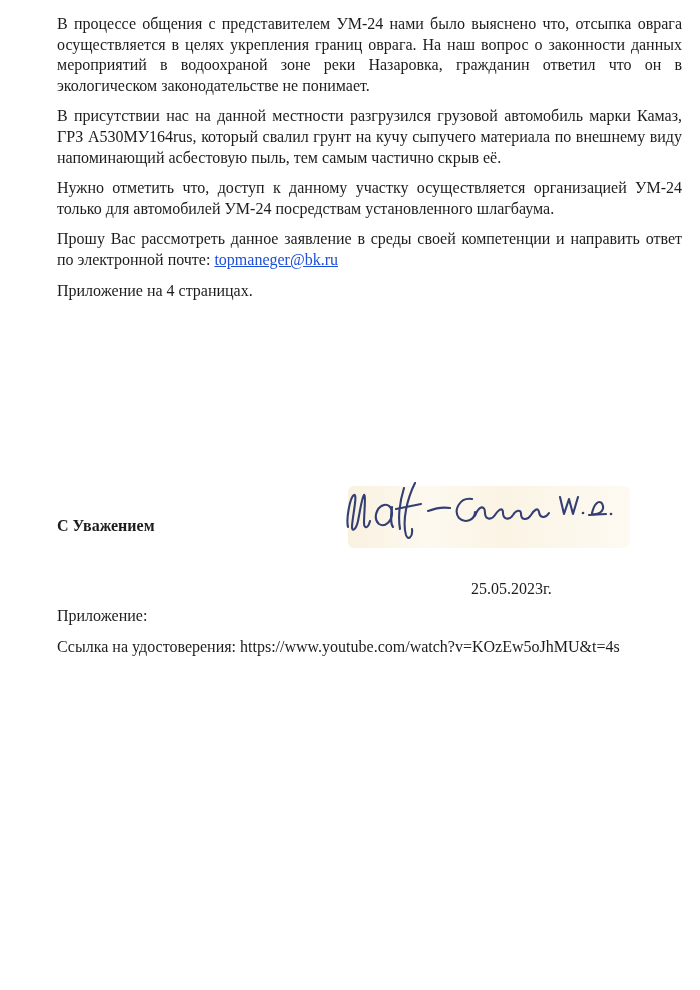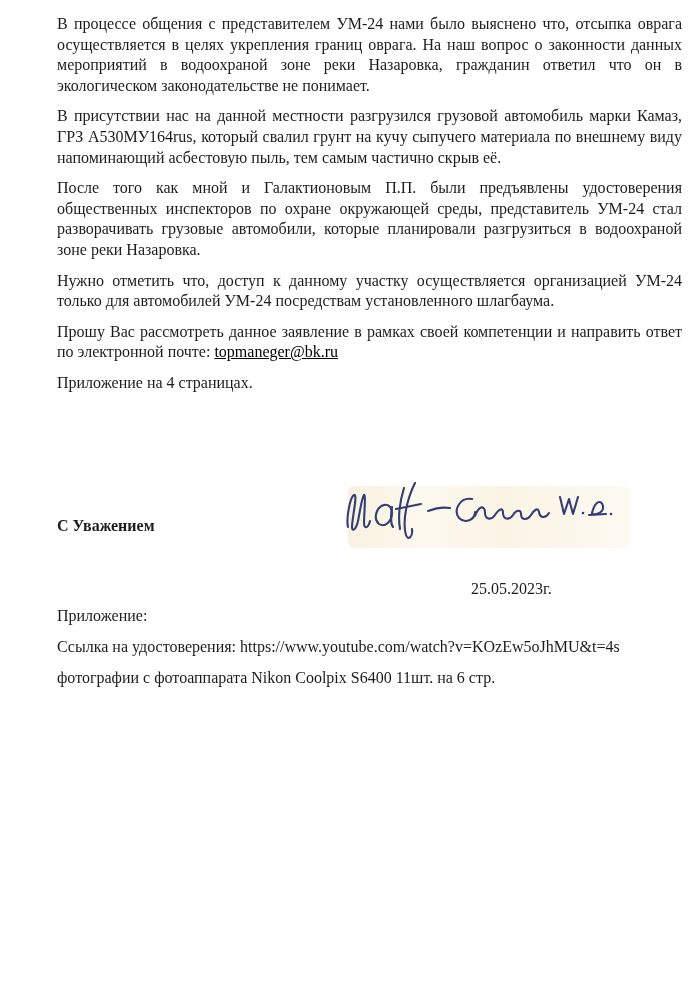--- a/index.html
+++ b/index.html
@@ -26,21 +26,21 @@
   }
   .para {
     font-size: 16px;
     line-height: 20.6px;
     text-align: justify;
     margin-bottom: 10px;
     color: #1c1c1c;
   }
   .para.last-flow { margin-bottom: 8px; }
   .email-link {
-    color: #000000;
+    color: #1d4ed8;
     text-decoration: underline;
     cursor: pointer;
   }
   
   .sig-paper {
     position: absolute;
     left: 348px;
     top: 486px;
     width: 282px;
     height: 62px;
@@ -98,23 +98,22 @@
   }
 </style>
 </head>
 <body>
 
 <div class="page">
 
   <div class="text-column">
     <p class="para">В процессе общения с представителем УМ-24 нами было выяснено что, отсыпка оврага осуществляется в целях укрепления границ оврага. На наш вопрос о законности данных мероприятий в водоохраной зоне реки Назаровка, гражданин ответил что он в экологическом законодательстве не понимает.</p>
     <p class="para">В присутствии нас на данной местности разгрузился грузовой автомобиль марки Камаз, ГРЗ А530МУ164rus, который свалил грунт на кучу сыпучего материала по внешнему виду напоминающий асбестовую пыль, тем самым частично скрыв её.</p>
-    <p class="para">После того как мной и Галактионовым П.П. были предъявлены удостоверения общественных инспекторов по охране окружающей среды, представитель УМ-24 стал разворачивать грузовые автомобили, которые планировали разгрузиться в водоохраной зоне реки Назаровка.</p>
     <p class="para">Нужно отметить что, доступ к данному участку осуществляется организацией УМ-24 только для автомобилей УМ-24 посредствам установленного шлагбаума.</p>
-    <p class="para"><span>Прошу Вас рассмотреть данное заявление в рамках своей компетенции и направить ответ по электронной почте: </span><a class="email-link">topmaneger@bk.ru</a></p>
+    <p class="para"><span>Прошу Вас рассмотреть данное заявление в среды своей компетенции и направить ответ по электронной почте: </span><a class="email-link">topmaneger@bk.ru</a></p>
     <p class="para last-flow">Приложение на 4 страницах.</p>
   </div>
 
   <div class="sig-paper"></div>
 
   <svg class="signature-svg" viewBox="0 0 295 72" xmlns="http://www.w3.org/2000/svg">
     <g fill="none" stroke="#333e73" stroke-width="2.1" stroke-linecap="round" stroke-linejoin="round">
 
       <path d="M8,48 C6,40 10,18 14,16 C18,14 12,40 12,48 C12,53 16,51 18,42 C20,32 22,18 24,16 C26,15 24,36 24,44 C24,50 28,50 30,42"></path>
       <path d="M44,26 C36,28 33,40 39,45 C45,49 52,42 52,34 C52,28 48,25 44,26"></path>
@@ -138,15 +137,14 @@
   </svg>
 
   <div class="regards">С Уважением</div>
 
   <div class="date">25.05.2023г.</div>
 
   <div class="attach-title">Приложение:</div>
 
   <div class="attach-video"><span>Ссылка на удостоверения: </span><span>https://www.youtube.com/watch?v=KOzEw5oJhMU&amp;t=4s</span></div>
 
-  <div class="attach-photos">фотографии с фотоаппарата Nikon Coolpix S6400 11шт. на 6 стр.</div>
 
 </div>
 
 </body></html>

